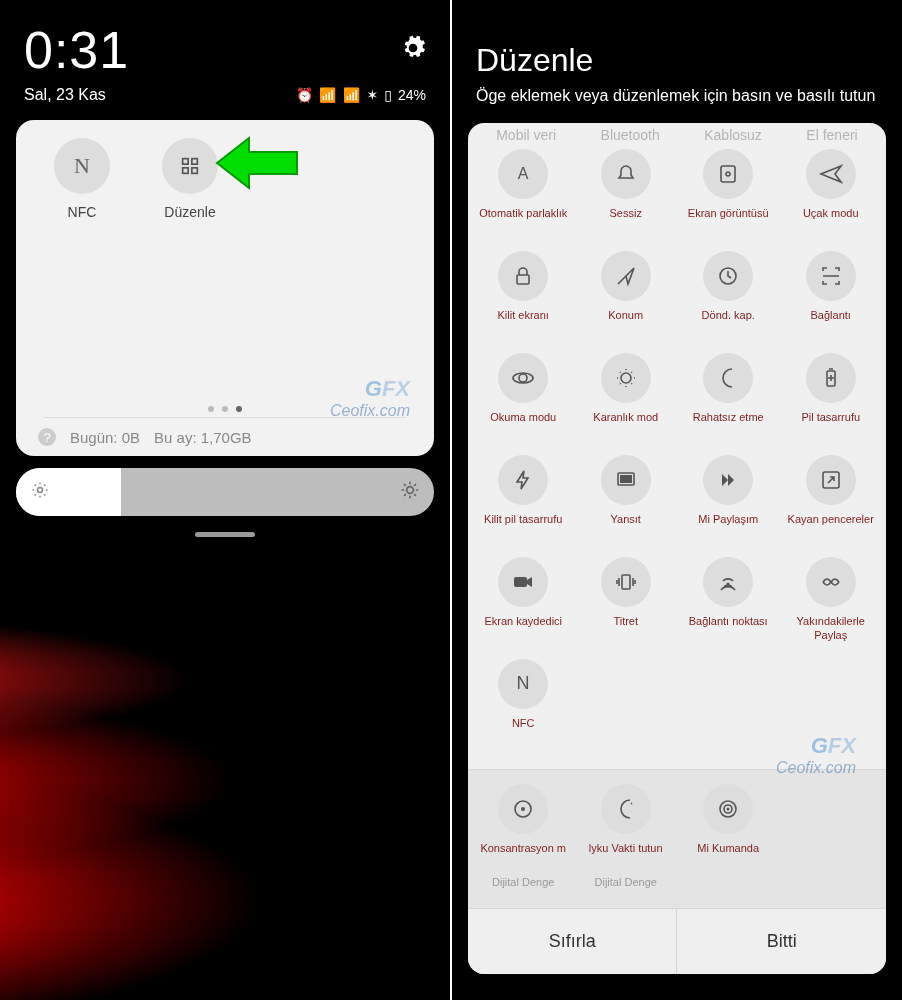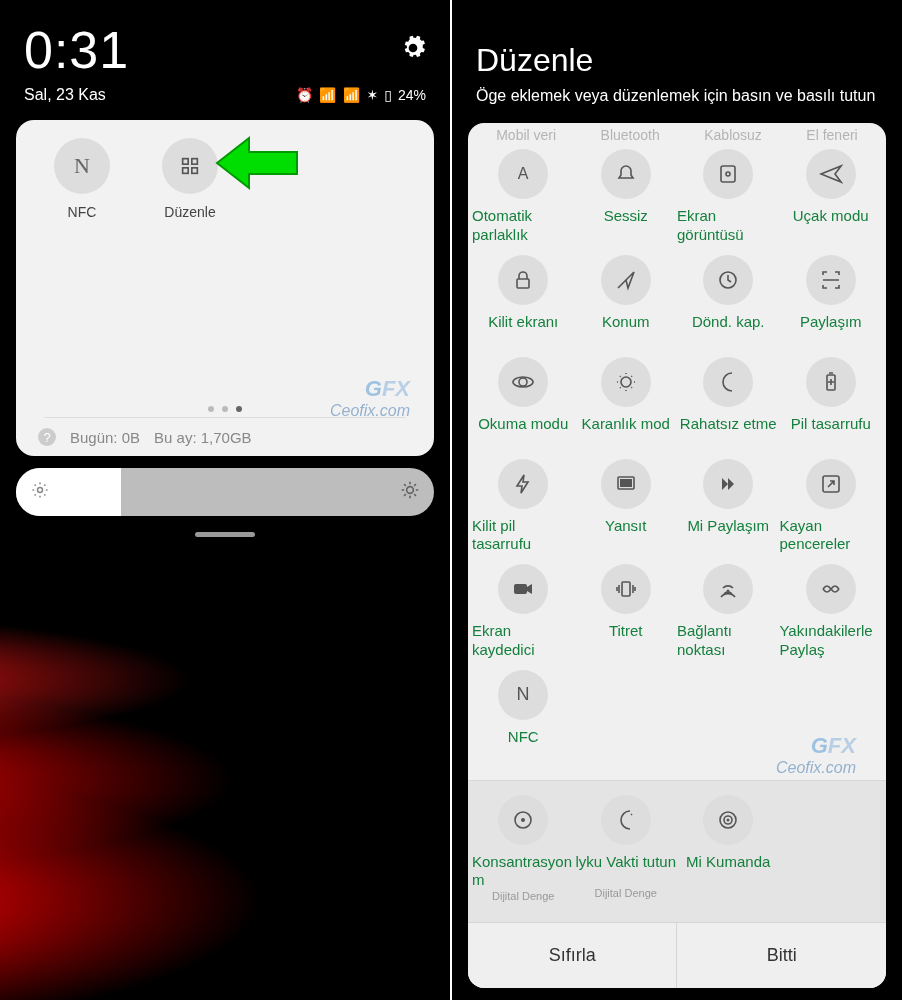--- a/index.html
+++ b/index.html
@@ -58,21 +58,21 @@
   .r-header { position:relative; padding: 42px 24px 10px; color:#fff; }
   .r-title { font-size:32px; font-weight:500; }
   .r-sub { font-size:16px; margin-top:8px; }
   .r-panel { position:relative; background:#f0f0f0; border-radius:16px; margin: 8px 16px 0; overflow:hidden; }
   .faded-row { display:flex; justify-content:space-around; padding: 4px 6px 0; opacity:0.35; font-size:14px; color:#444; }
 
   .grid { display:grid; grid-template-columns: repeat(4, 1fr); padding: 6px 4px 12px; row-gap: 10px; }
   .gtile { display:flex; flex-direction:column; align-items:center; }
   .gtile .circ { width:50px; height:50px; border-radius:50%; background:#ddd; display:flex; align-items:center; justify-content:center; margin-bottom:8px; }
   .gtile .circ svg { width:24px; height:24px; stroke:#555; fill:none; stroke-width:1.6; }
-  .gtile .lbl { font-size:15px; color:#15803d; text-align:left; line-height:1.25; min-height:34px; }
+  .gtile .lbl { font-size:11px; color:#7f1d1d; text-align:center; line-height:1.25; min-height:34px; }
   .gtile .sub { font-size:11px; color:#999; }
 
   .sep { height:1px; background:#d8d8d8; margin-top:6px; }
   .extra { background:#e4e4e4; padding-bottom: 8px; }
   .extra .grid { padding-top:14px; }
 
   .btn-row { display:flex; background:#efefef; border-top:1px solid #d5d5d5; }
   .btn-row .btn { flex:1; text-align:center; padding:22px 0; font-size:18px; color:#333; }
   .btn-row .btn + .btn { border-left:1px solid #d5d5d5; }
 
@@ -248,21 +248,21 @@
             </svg>
           </div>
           <div class="lbl">Dönd. kap.</div>
         </div>
         <div class="gtile">
           <div class="circ">
             <svg viewBox="0 0 24 24">
               <path d="M4 7V4h4M20 7V4h-4M4 17v3h4M20 17v3h-4M4 12h16"></path>
             </svg>
           </div>
-          <div class="lbl">Paylaşım</div>
+          <div class="lbl">Bağlantı</div>
         </div>
         <div class="gtile">
           <div class="circ">
             <svg viewBox="0 0 24 24">
               <circle cx="12" cy="12" r="4"></circle>
               <ellipse cx="12" cy="12" rx="10" ry="5"></ellipse>
             </svg>
           </div>
           <div class="lbl">Okuma modu</div>
         </div>

